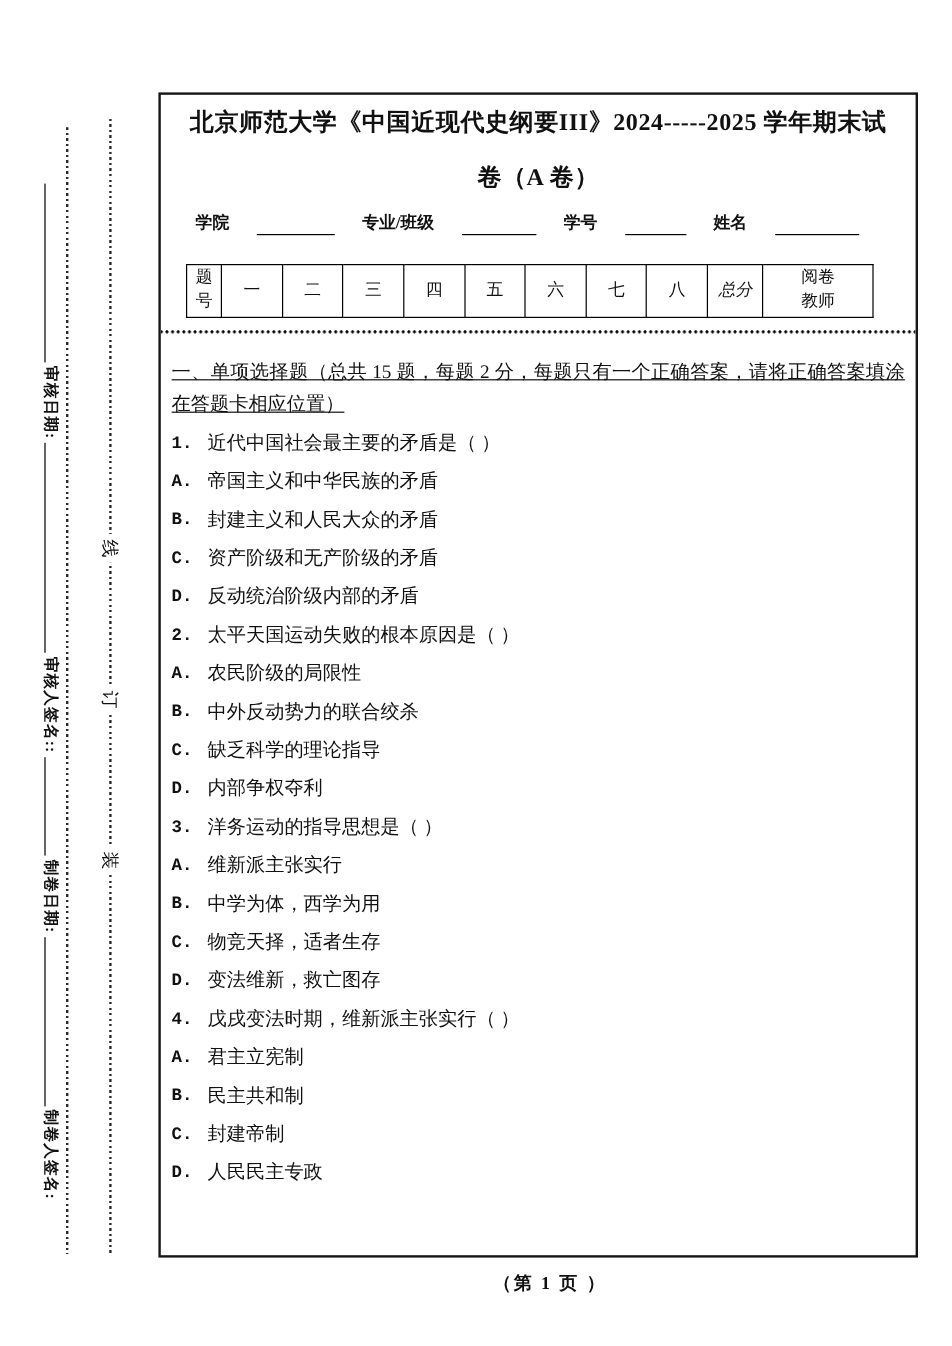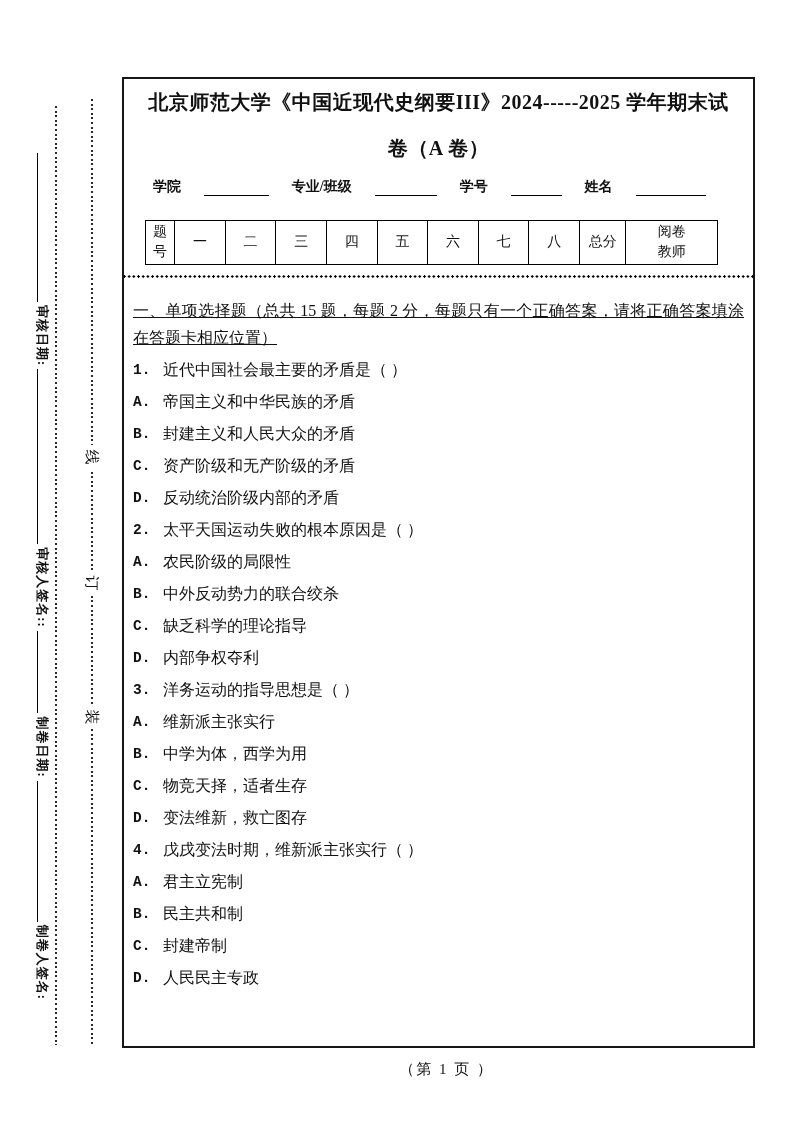--- a/index.html
+++ b/index.html
@@ -15,59 +15,59 @@
     display:flex;align-items:center;justify-content:center;font-size:15px;
     transform:rotate(90deg);}
   .label-rail{position:absolute;left:-383px;top:573px;width:850px;height:10px;
     transform:rotate(90deg);display:flex;align-items:center;z-index:2;}
   .label-rail .seg{border-bottom:1.5px solid #000;align-self:stretch;}
   .seg1{flex:1 0 138px;} .seg2{flex:1.2 0 162px;} .seg3{flex:0.6 0 76px;} .seg4{flex:1 0 130px;}
   .label-rail .lbl{flex:0 0 auto;font-size:13px;font-weight:bold;white-space:nowrap;
     line-height:10px;padding:0 3px;letter-spacing:1px;}
 
   
-  .exam-box{position:absolute;left:122px;top:77px;width:633px;height:971px;
+  .exam-box{position:absolute;left:132px;top:77px;width:633px;height:971px;
     border:2px solid #161616;box-sizing:border-box;padding:0 7px;overflow:hidden;}
   .exam-title{text-align:center;font-size:20px;font-weight:bold;line-height:46px;
     letter-spacing:0.5px;margin:0 14px;}
 
   .fields-row{display:flex;align-items:flex-end;margin:5px 40px 0 22px;height:20px;gap:23px;}
   .f-label{font-size:14px;font-weight:bold;white-space:nowrap;line-height:18px;}
   .f-line{border-bottom:1.2px solid #000;height:16px;}
   .fl1{flex:1.15;} .fl2{flex:1.1;} .fl3{flex:0.9;} .fl4{flex:1.25;}
 
   table.score-table{border-collapse:collapse;margin:24px 26px 0 14px;width:573px;
     table-layout:fixed;font-size:14px;}
   .score-table td{border:1px solid #000;text-align:center;vertical-align:middle;
     padding:1px 2px;font-weight:normal;}
   .score-table tr.r1 td{height:40px;}
   .score-table tr.r2 td{height:45px;}
   .score-table td.c0{width:4.7%;font-family:Liberation Mono, monospace;}
   .score-table td.cn{width:8.8%;}
-  .score-table td.c9{width:8%;}
+  .score-table td.c9{width:8%;font-style:italic;}
   .score-table td.c10{width:16.6%;}
   .stack{display:inline-block;width:1.1em;line-height:1.45;word-break:break-all;}
   .stack2{display:inline-block;width:2.2em;line-height:1.45;word-break:break-all;}
 
   .dotted-sep{height:3px;margin:10px -7px 0 -7px;
     background-image:radial-gradient(circle,#000 1.1px,transparent 1.4px);
     background-size:4.7px 3px;background-position:center;}
 
   .section-heading{margin:19px 2px 0 2px;font-size:16px;line-height:27px;
     text-align:justify;text-decoration:underline;}
 
   .q-list{margin-top:9px;}
   .q-row{display:flex;line-height:20px;margin:0 0 12px 2px;font-size:16px;}
   .q-row.question{margin-top:3px;}
   .q-num{flex:0 0 30px;font-family:"Liberation Mono","DejaVu Sans Mono",monospace;
     font-weight:bold;font-size:14.5px;line-height:20px;}
   .q-text{flex:1;}
 
-  .page-footer{position:absolute;left:130px;top:1060px;width:633px;text-align:center;
-    font-size:15px;font-weight:normal;letter-spacing:2px;}
+  .page-footer{position:absolute;left:142px;top:1060px;width:633px;text-align:center;
+    font-size:15px;font-weight:bold;letter-spacing:2px;}
 </style>
 </head>
 <body>
 
 <div class="page">
 
   <div class="label-rail">
     <span class="seg seg1"></span>
     <span class="lbl">审核日期:</span>
     <span class="seg seg2"></span>

